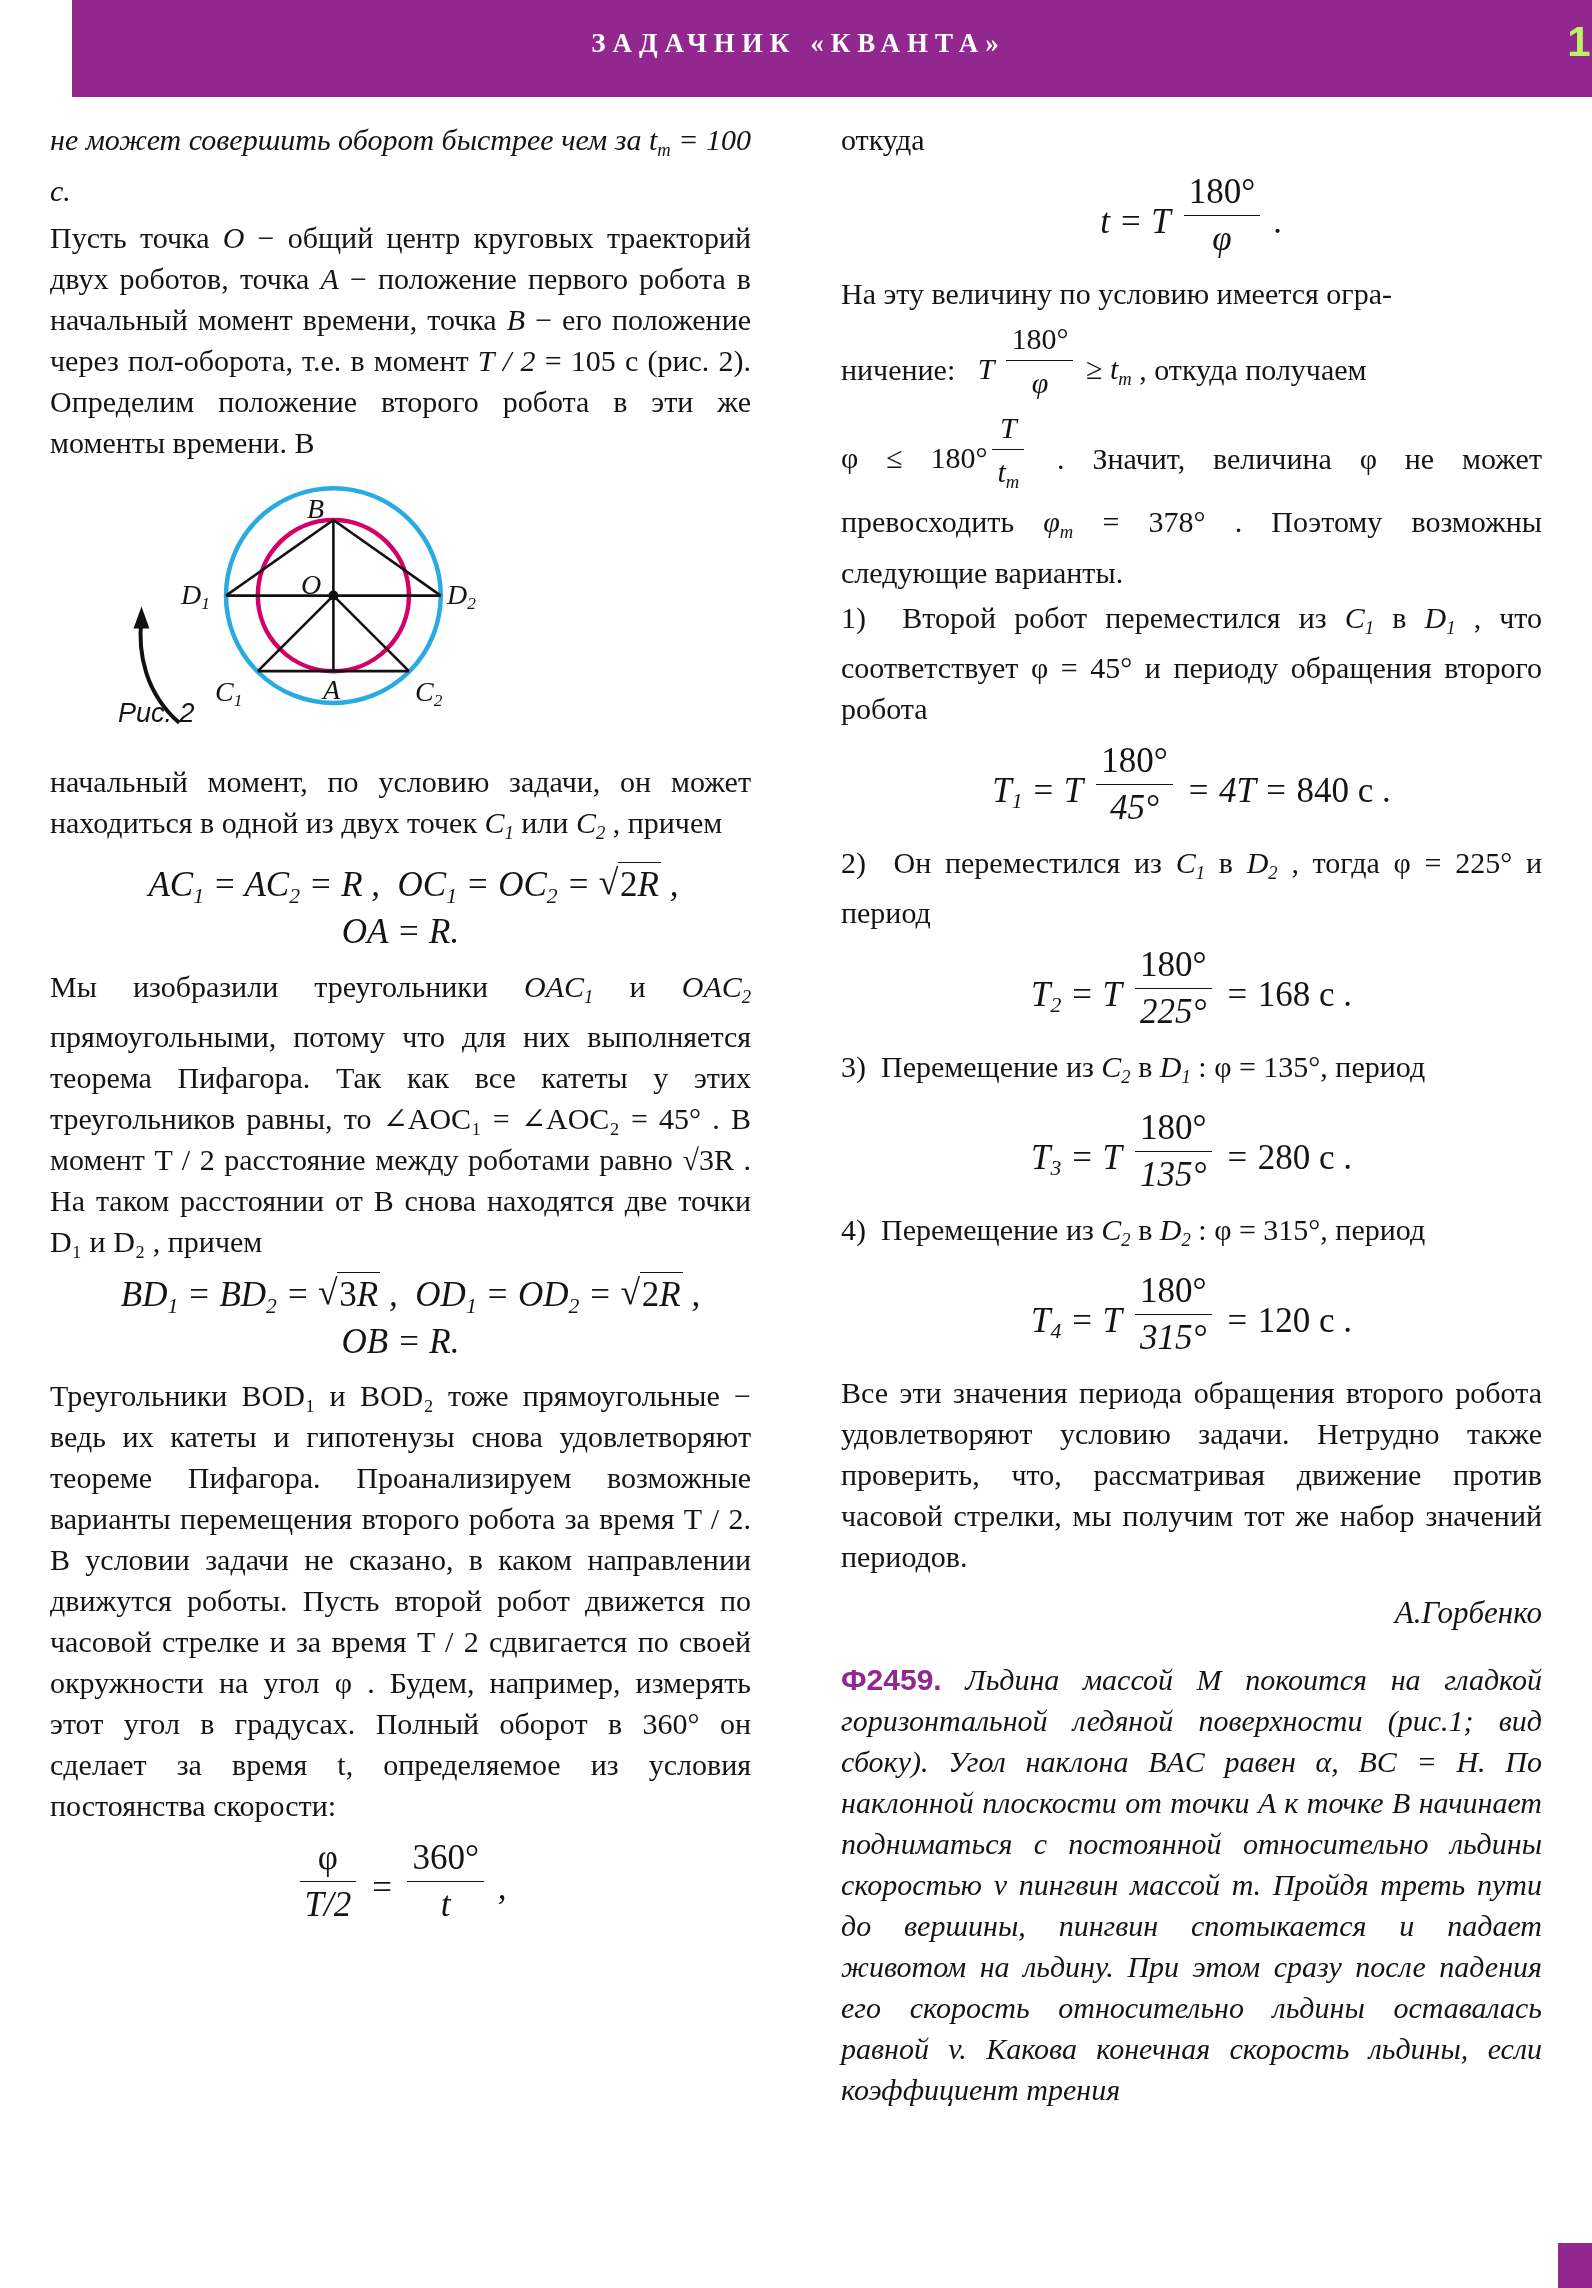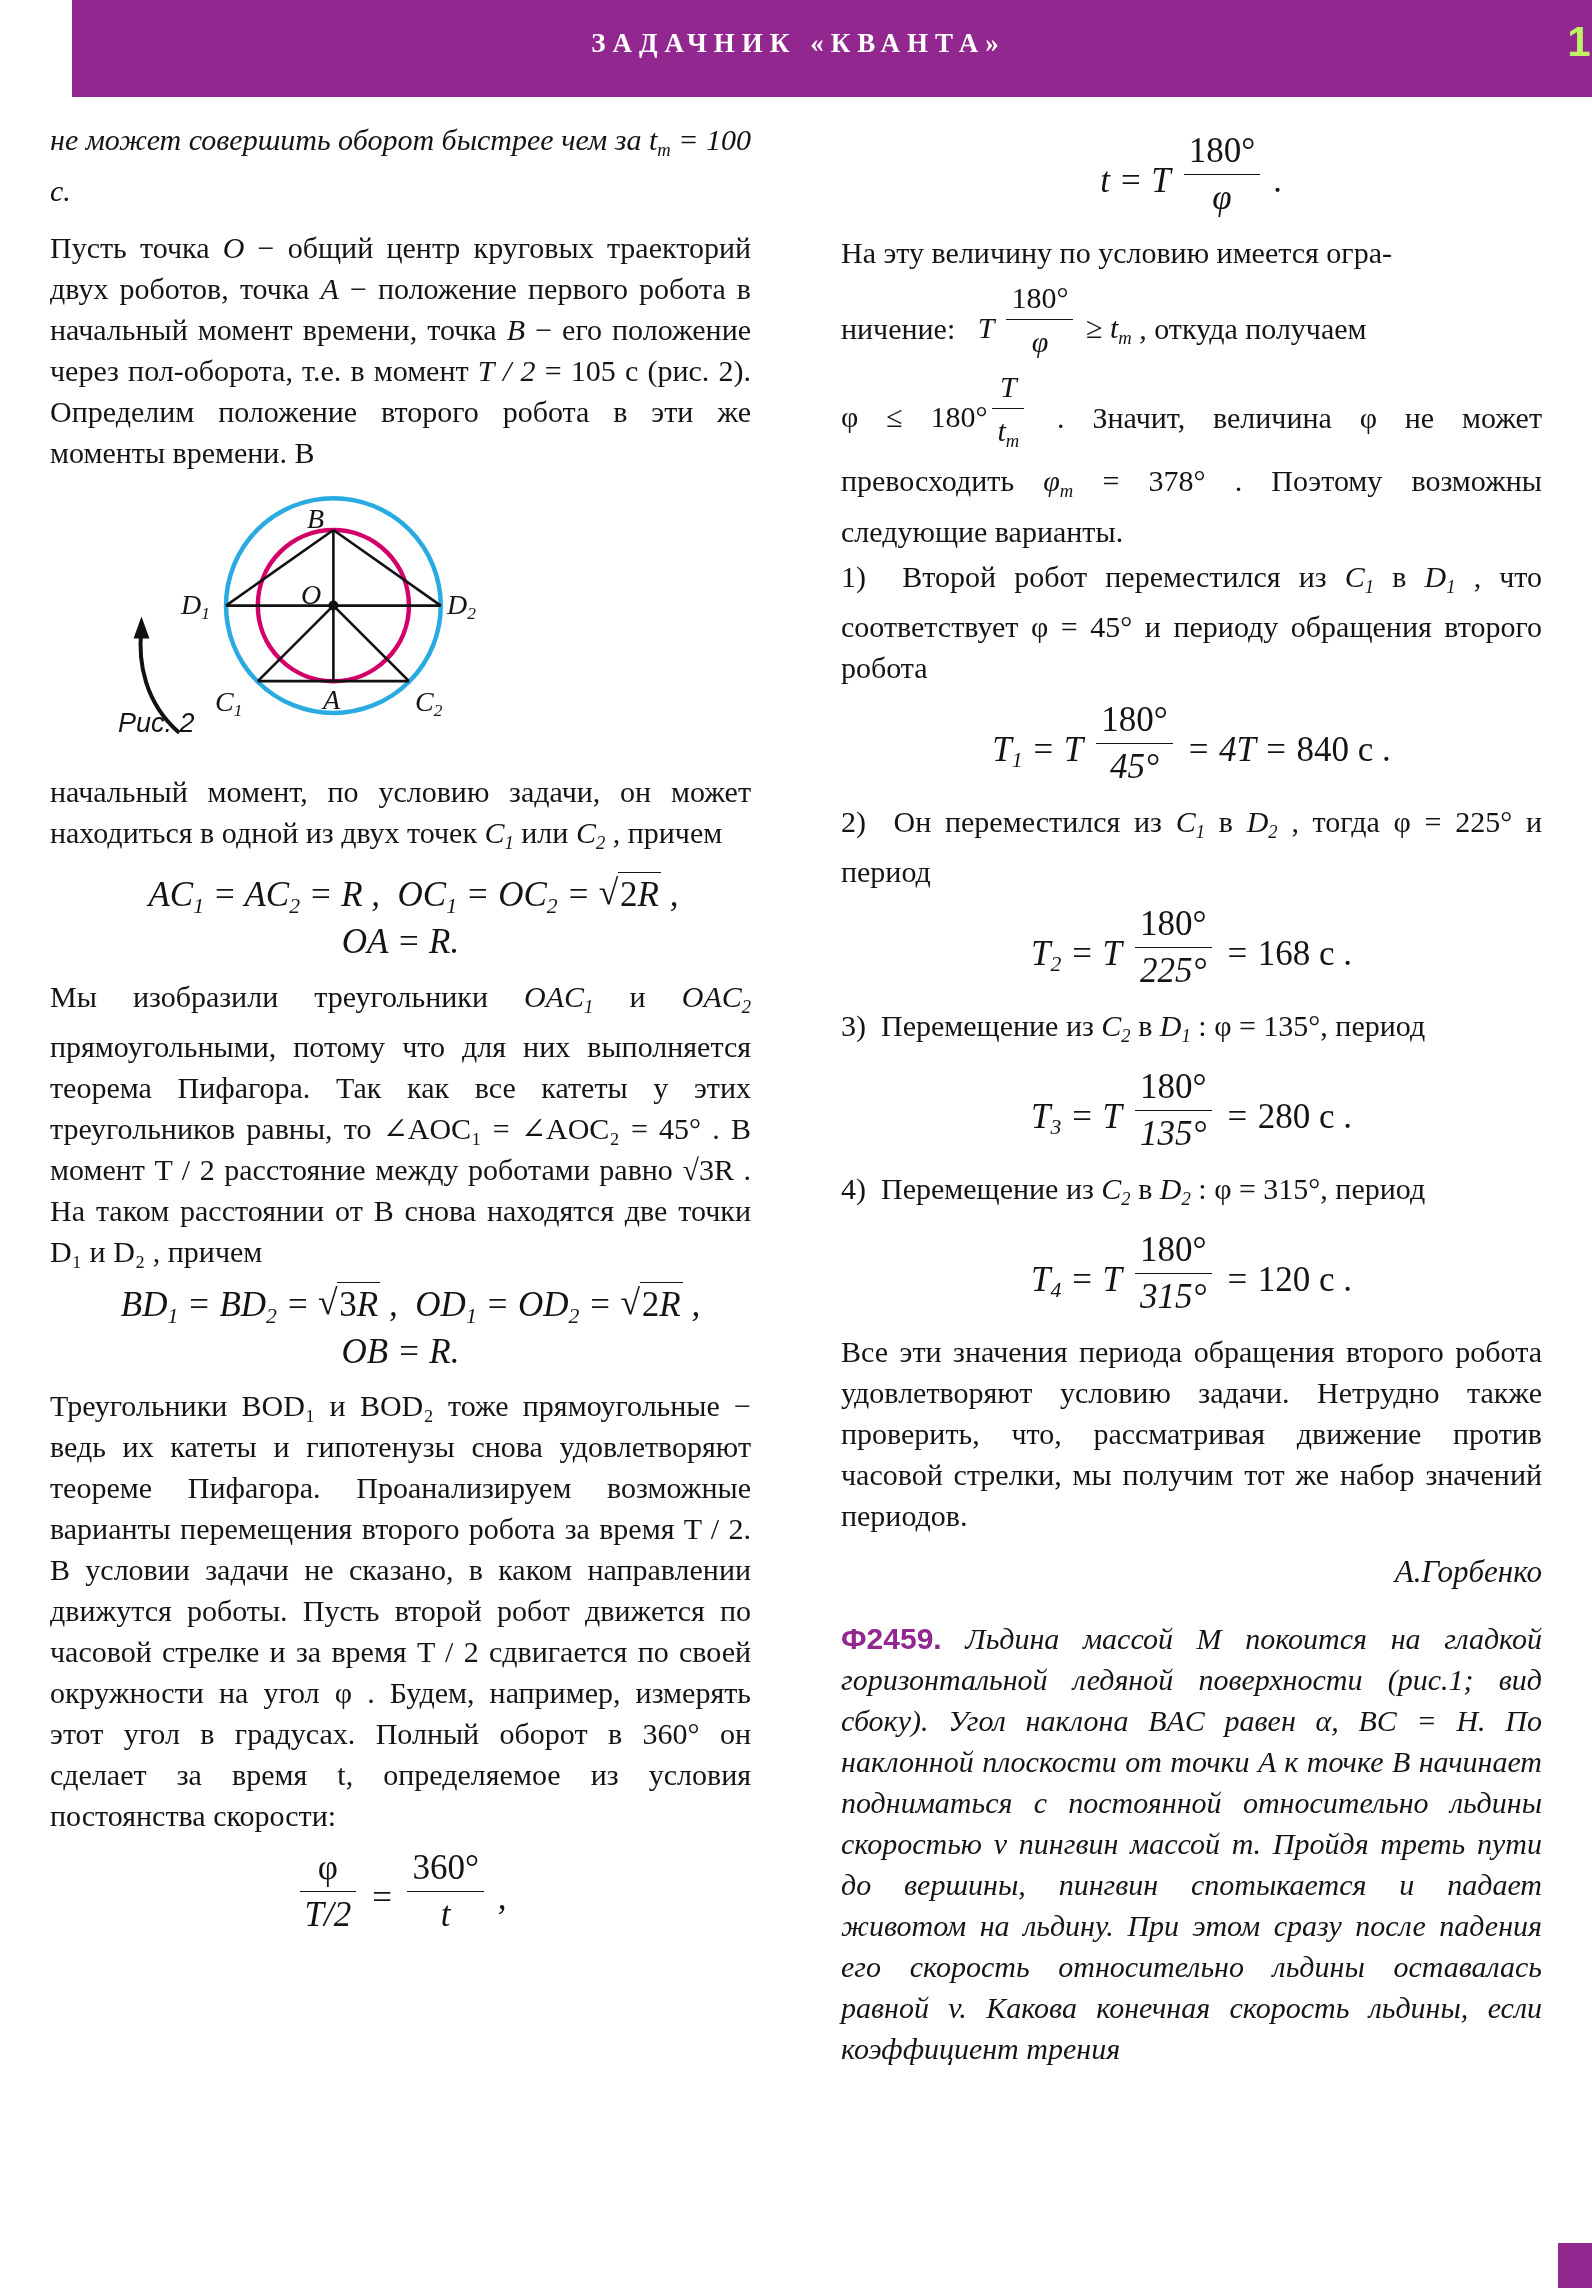--- a/index.html
+++ b/index.html
@@ -55,21 +55,21 @@
     font-size: 30px;
     line-height: 41px;
     text-align: justify;
     text-justify: inter-word;
     hyphens: none;
   }
   p.italic {
     font-style: italic;
     font-size: 30px;
     line-height: 41px;
-    margin: 0 0 16px 0;
+    margin: 0 0 6px 0;
     text-align: justify;
   }
   .eq {
     display: block;
     text-align: center;
     font-style: italic;
     font-size: 35px;
     margin: 10px 0 12px 0;
     line-height: 1.25;
   }
@@ -267,20 +267,21 @@
       <span class="num">360°</span>
       <span class="den"><span class="v">t</span></span>
     </span>
     ,
   </div>
 
 </div>
 
 <div class="col col-right">
 
+  <p class="para">откуда</p>
 
   <div class="eq">
     <span class="v">t</span> = <span class="v">T</span>
     <span class="frac">
       <span class="num">180°</span>
       <span class="den">φ</span>
     </span>
     .
   </div>
 

